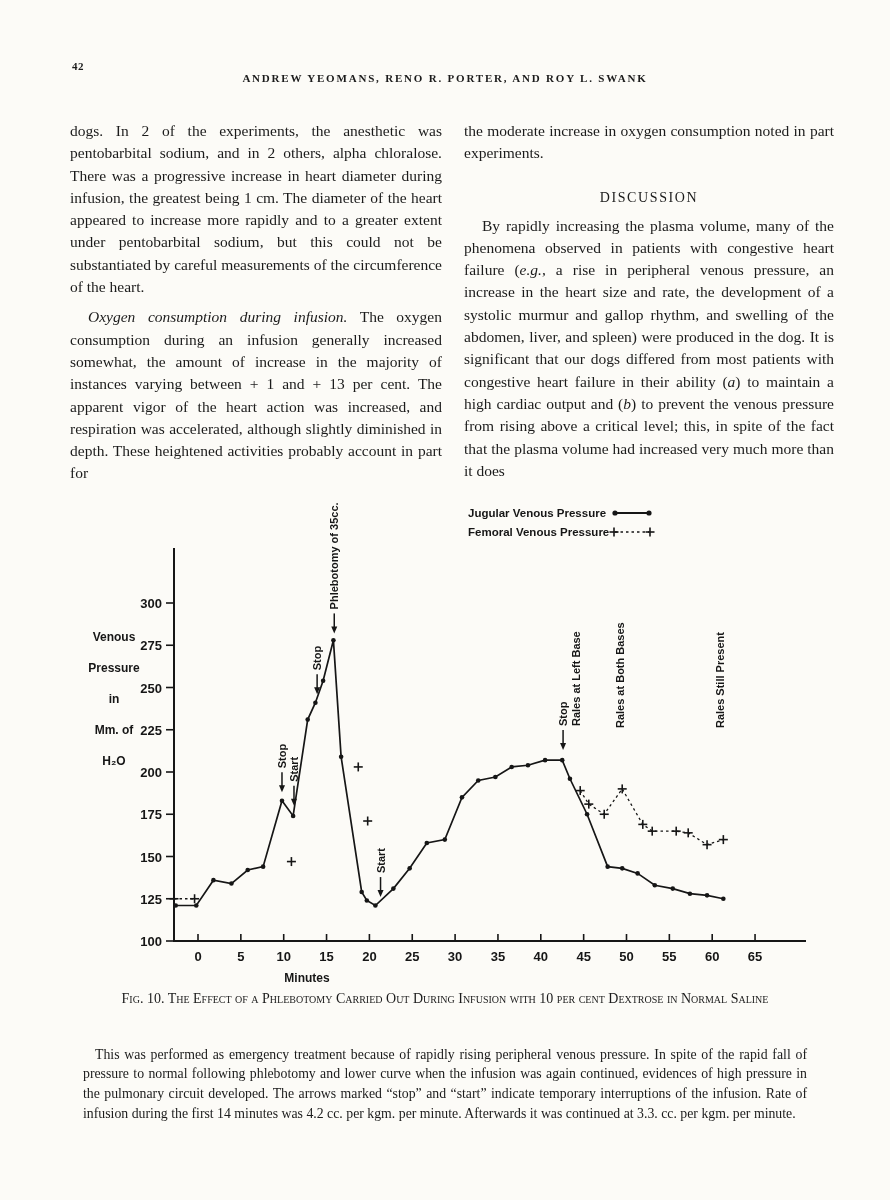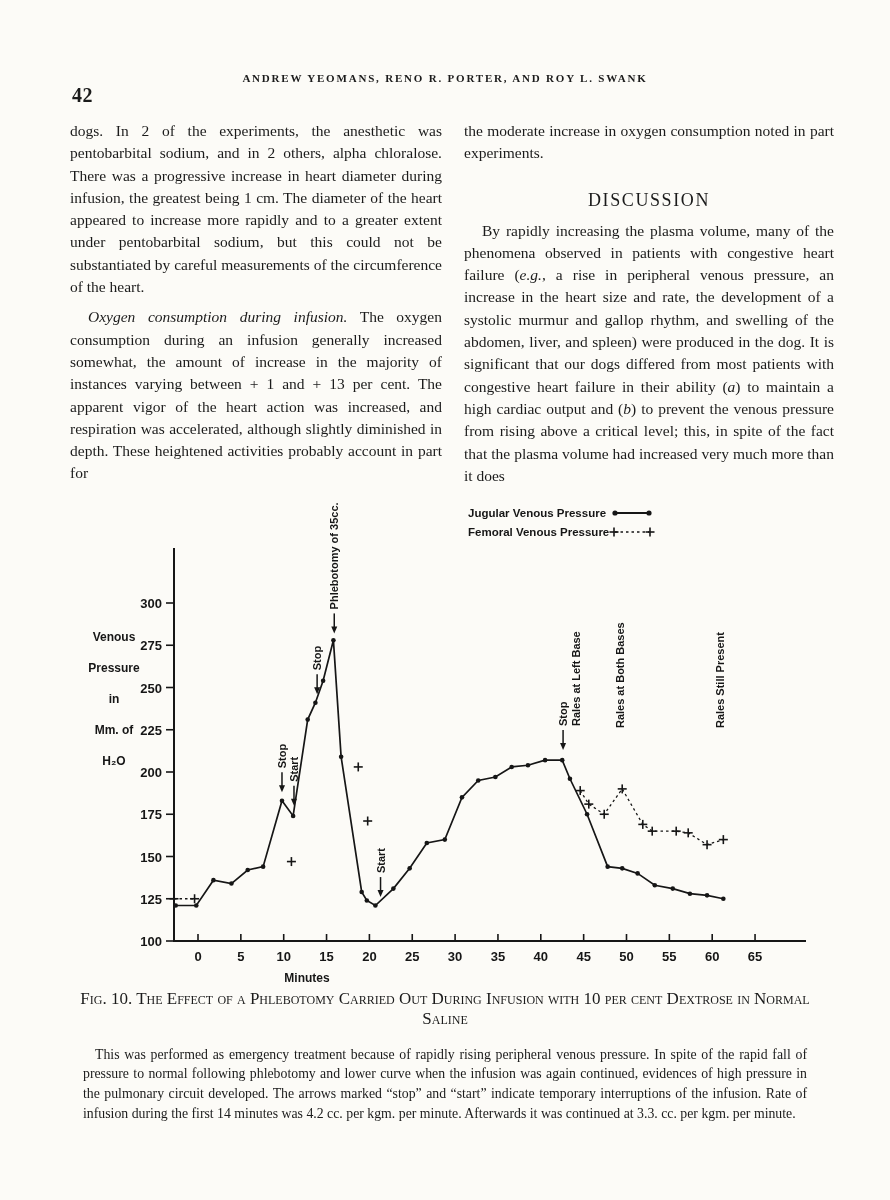--- a/index.html
+++ b/index.html
@@ -1,37 +1,37 @@
 <!DOCTYPE html>
 <html><head>
 <meta charset="utf-8">
 <style>
   html,body{margin:0;padding:0;}
   body{width:890px;height:1200px;background:#fcfbf7;font-family:"Liberation Serif",serif;}
   .page{position:relative;width:890px;height:1200px;overflow:hidden;color:#1b1b1b;}
 
-  .pagenum{position:absolute;left:72px;top:84px;font-size:20px;font-weight:bold;letter-spacing:.5px;}
+  .pagenum{position:absolute;left:72px;top:60px;font-size:11px;font-weight:bold;letter-spacing:.5px;}
   .running-title{position:absolute;left:0;right:0;top:72px;text-align:center;
     font-size:11px;font-weight:bold;letter-spacing:1.8px;}
 
   .col{position:absolute;top:112px;}
   .col-left{left:62px;width:388px;}
   .col-right{left:456px;width:386px;}
   .col p{margin:8px;font-size:15.5px;line-height:22.3px;text-align:justify;}
   .indent{text-indent:18px;}
-  .sec-head{margin:25px 0 9px 0;text-align:center;font-size:18px;letter-spacing:1.6px;font-weight:normal;}
+  .sec-head{margin:25px 0 9px 0;text-align:center;font-size:14px;letter-spacing:1.6px;font-weight:normal;}
 
   #fig-svg{position:absolute;left:60px;top:490px;}
   .tick{font:bold 13px "Liberation Sans",sans-serif;fill:#161616;}
   .axis-word{font:bold 12px "Liberation Sans",sans-serif;fill:#161616;}
   .ann{font:bold 11px "Liberation Sans",sans-serif;fill:#161616;}
   .legend-t{font:bold 11.5px "Liberation Sans",sans-serif;fill:#161616;}
 
   .cap-title{position:absolute;left:80px;top:989px;width:730px;text-align:center;
-    font-variant:small-caps;font-size:17px;line-height:20px;}
+    font-variant:small-caps;font-size:14px;line-height:20px;}
   .cap-body{position:absolute;left:83px;top:1031px;width:724px;font-size:13.8px;
     line-height:19.6px;text-align:justify;text-indent:12px;}
 </style>
 </head>
 <body>
 
 <div class="page">
 
   <span class="pagenum">42</span>
   <div class="running-title">ANDREW YEOMANS, RENO R. PORTER, AND ROY L. SWANK</div>

